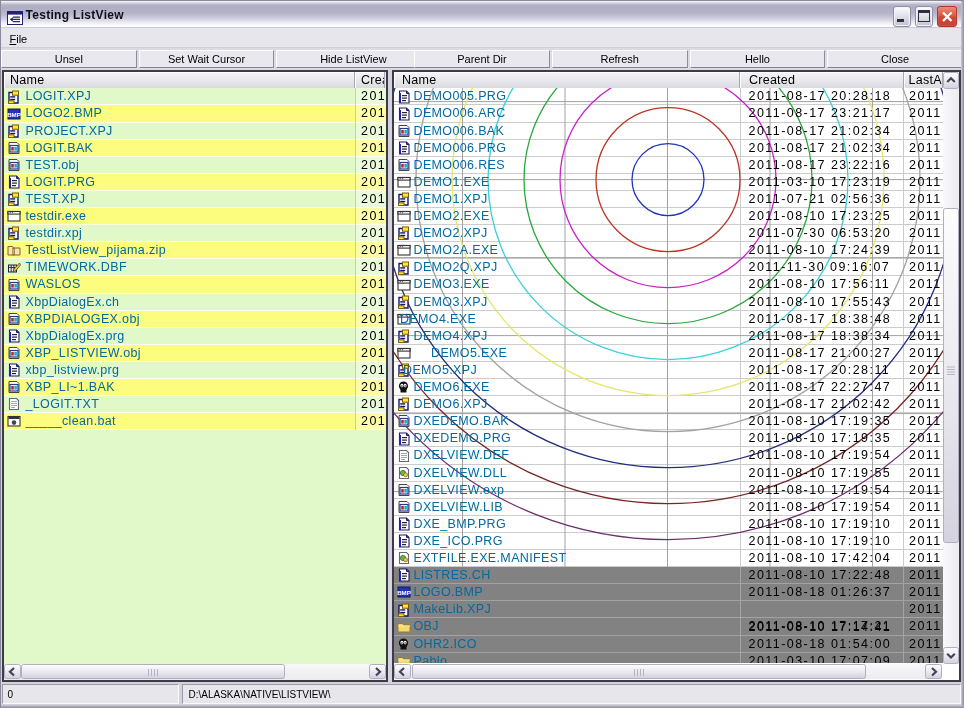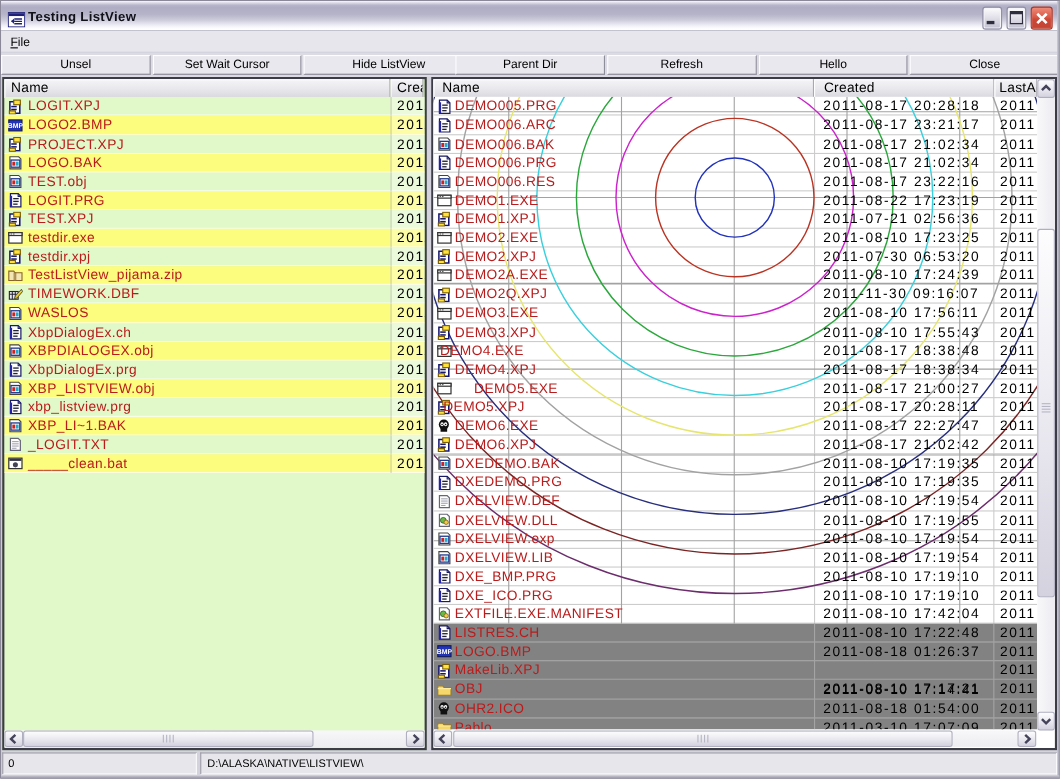--- a/index.html
+++ b/index.html
@@ -1,18 +1,18 @@
 <!DOCTYPE html>
 <html><head><meta charset="utf-8"><title>Testing ListView</title>
 <style>
 *{margin:0;padding:0;box-sizing:border-box}
 html,body{width:964px;height:708px;overflow:hidden}
 body{font-family:"Liberation Sans",sans-serif;position:relative;background:#d4d3dd}
 .a{position:absolute}
-.rowtxt{font-size:12.5px;letter-spacing:0.35px;color:#b91c1c;white-space:nowrap}
+.rowtxt{font-size:12.5px;letter-spacing:0.35px;color:#0369a1;white-space:nowrap}
 .dt{font-size:12.5px;letter-spacing:1.45px;color:#000;white-space:nowrap}
 .hdrc{position:absolute;top:0;height:16.5px;background:linear-gradient(180deg,#f5f4f7 0%,#e9e8ec 50%,#d9d8de 100%);border-right:1px solid #a8a7b2;box-shadow:inset 1px 1px 0 #fdfdfe;font-size:12.5px;letter-spacing:0.25px;line-height:16px;overflow:hidden}
 .tbtn{position:absolute;top:50px;height:18px;background:#e9e8ee;border:1px solid;border-color:#fdfdfe #8e8d9a #83828e #fdfdfe;font-size:11px;text-align:center;line-height:16.5px;color:#000}
 .sbtn{position:absolute;background:linear-gradient(180deg,#fdfdfe,#e7e6ee 60%,#d3d2de);border:1px solid #b0afc0;border-radius:2.5px}
 .grip-h span{display:inline-block;width:1.3px;height:7px;background:#b6b5c4;margin:0 0.8px;vertical-align:middle}
 </style></head><body>
 <div class="a" style="left:0;top:0;width:964px;height:708px;border:1px solid #8a8899;border-radius:0"></div>
 <div class="a" style="left:1px;top:1px;width:962px;height:27px;background:linear-gradient(180deg,#fdfdfe 0%,#e3e2ec 4%,#b6b5ca 14%,#aeadc4 22%,#b5b4c9 45%,#cfcedd 65%,#ebebf3 80%,#fbfbfd 90%,#ffffff 96%,#9a99ae 100%)"></div>
 <svg class="a" style="left:7px;top:10.5px" width="16" height="14" viewBox="0 0 16 14">
     <rect x="0.5" y="0.5" width="15" height="13" fill="#fff" stroke="#202078" stroke-width="1"></rect>
@@ -82,21 +82,21 @@
 <div class="a dt" style="left:357.5px;top:34.2px;line-height:17.1px">2011-08-10</div>
 <div class="a" style="left:0;top:51.3px;width:382px;height:17.1px;background:#fcfc7e;border-bottom:1px solid rgba(255,255,255,0.75)"></div>
 <svg class="a" style="left:3.5px;top:52.5px" width="14" height="14" viewBox="0 0 14 14">
       <g>
         <path d="M2 1.5h8l2 2V12.5H2z" fill="#fff" stroke="#444" stroke-width="1"></path>
         <rect x="3" y="4.5" width="8" height="6.5" fill="#fff" stroke="#223a8c" stroke-width="1.2"></rect>
         <rect x="4.2" y="6" width="2.6" height="3.6" fill="#cc2222"></rect>
         <rect x="7.3" y="6" width="2.6" height="3.6" fill="#22aacc"></rect>
       </g>
     </svg>
-<div class="a rowtxt" style="left:22px;top:51.3px;line-height:17.1px">LOGO.BAK</div>
+<div class="a rowtxt" style="left:22px;top:51.3px;line-height:17.1px">LOGIT.BAK</div>
 <div class="a" style="left:351.5px;top:51.3px;width:30.5px;height:17.1px;background:rgba(255,255,255,0.32);border-left:1px solid rgba(150,150,140,0.45)"></div>
 <div class="a dt" style="left:357.5px;top:51.3px;line-height:17.1px">2011-08-10</div>
 <div class="a" style="left:0;top:68.4px;width:382px;height:17.1px;background:#e1f8c9;border-bottom:1px solid rgba(255,255,255,0.75)"></div>
 <svg class="a" style="left:3.5px;top:69.6px" width="14" height="14" viewBox="0 0 14 14">
       <g>
         <path d="M2 1.5h8l2 2V12.5H2z" fill="#fff" stroke="#444" stroke-width="1"></path>
         <rect x="3" y="4.5" width="8" height="6.5" fill="#fff" stroke="#223a8c" stroke-width="1.2"></rect>
         <rect x="4.2" y="6" width="2.6" height="3.6" fill="#cc2222"></rect>
         <rect x="7.3" y="6" width="2.6" height="3.6" fill="#22aacc"></rect>
       </g>
@@ -428,21 +428,21 @@
 <div class="a dt" style="left:515px;top:68.4px;line-height:17.1px">2011</div>
 <svg class="a" style="left:3px;top:86.7px" width="14" height="14" viewBox="0 0 14 14">
       <g>
         <rect x="1" y="2.5" width="12" height="9.5" fill="#fff" stroke="#333" stroke-width="1.1"></rect>
         <rect x="1" y="2.5" width="12" height="2.6" fill="#fff" stroke="#333" stroke-width="1.1"></rect>
         <rect x="2.6" y="3.2" width="1.4" height="1" fill="#555"></rect>
         <rect x="4.8" y="3.2" width="1.4" height="1" fill="#555"></rect>
       </g>
     </svg>
 <div class="a rowtxt" style="left:19.5px;top:85.5px;line-height:17.1px">DEMO1.EXE</div>
-<div class="a dt" style="left:354.5px;top:85.5px;line-height:17.1px">2011-08-22 17:23:19</div>
+<div class="a dt" style="left:354.5px;top:85.5px;line-height:17.1px">2011-03-10 17:23:19</div>
 <div class="a dt" style="left:515px;top:85.5px;line-height:17.1px">2011</div>
 <svg class="a" style="left:3px;top:103.8px" width="14" height="14" viewBox="0 0 14 14">
       <g>
         <path d="M2 2.5h7l2 2V13H2z" fill="#fff" stroke="#16166e" stroke-width="1.4"></path>
         <rect x="5.5" y="1" width="6" height="4.2" fill="#ffe23c" stroke="#7a5c00" stroke-width="1"></rect>
         <rect x="3.2" y="6.2" width="5" height="1.4" fill="#16166e"></rect>
         <rect x="3.2" y="8.8" width="5" height="1.4" fill="#16166e"></rect>
         <path d="M1.5 10.8h5.5v2.8H1.5z" fill="#ffe23c" stroke="#7a5c00" stroke-width="1"></path>
       </g>
     </svg>

